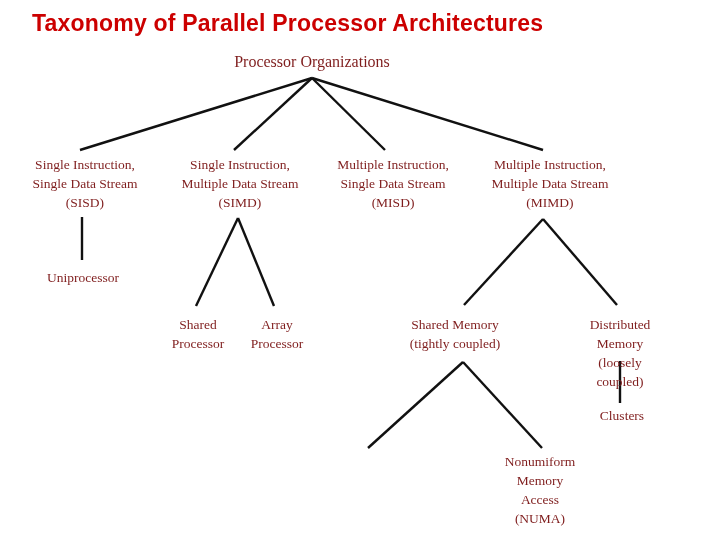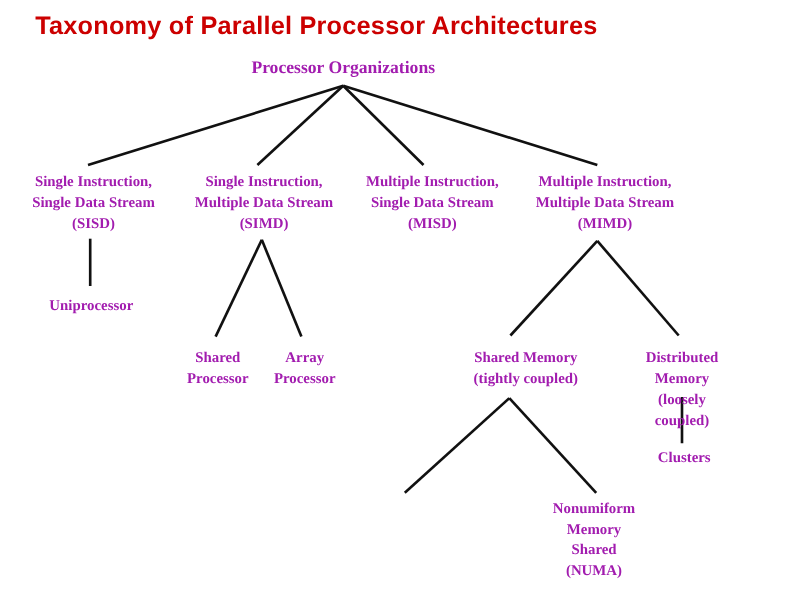--- a/index.html
+++ b/index.html
@@ -33,23 +33,23 @@
   }
   .edges line {
     stroke: #111111;
     stroke-width: 2.4;
   }
   .node {
     position: absolute;
     transform: translateX(-50%);
     text-align: center;
     white-space: pre-line;
-    color: #a21caf;
+    color: #7f1d1d;
     font-size: 13.5px;
-    font-weight: bold;
+    font-weight: normal;
     line-height: 19px;
   }
   .node.root {
     font-size: 16px;
     line-height: 20px;
   }
 </style>
 </head>
 <body>
 
@@ -91,27 +91,27 @@
 (MIMD)</div>
 
   <div class="node" style="left:83px; top:268px;">Uniprocessor</div>
 
   <div class="node" style="left:198px; top:315px;">Shared
 Processor</div>
 
   <div class="node" style="left:277px; top:315px;">Array
 Processor</div>
 
-  <div class="node" style="left:478px; top:315px;">Shared Memory
+  <div class="node" style="left:455px; top:315px;">Shared Memory
 (tightly coupled)</div>
 
   <div class="node" style="left:620px; top:315px;">Distributed Memory
 (loosely coupled)</div>
 
 
   <div class="node" style="left:540px; top:452px;">Nonumiform
 Memory
-Shared
+Access
 (NUMA)</div>
 
   <div class="node" style="left:622px; top:406px;">Clusters</div>
 
 </div>
 
 </body></html>

